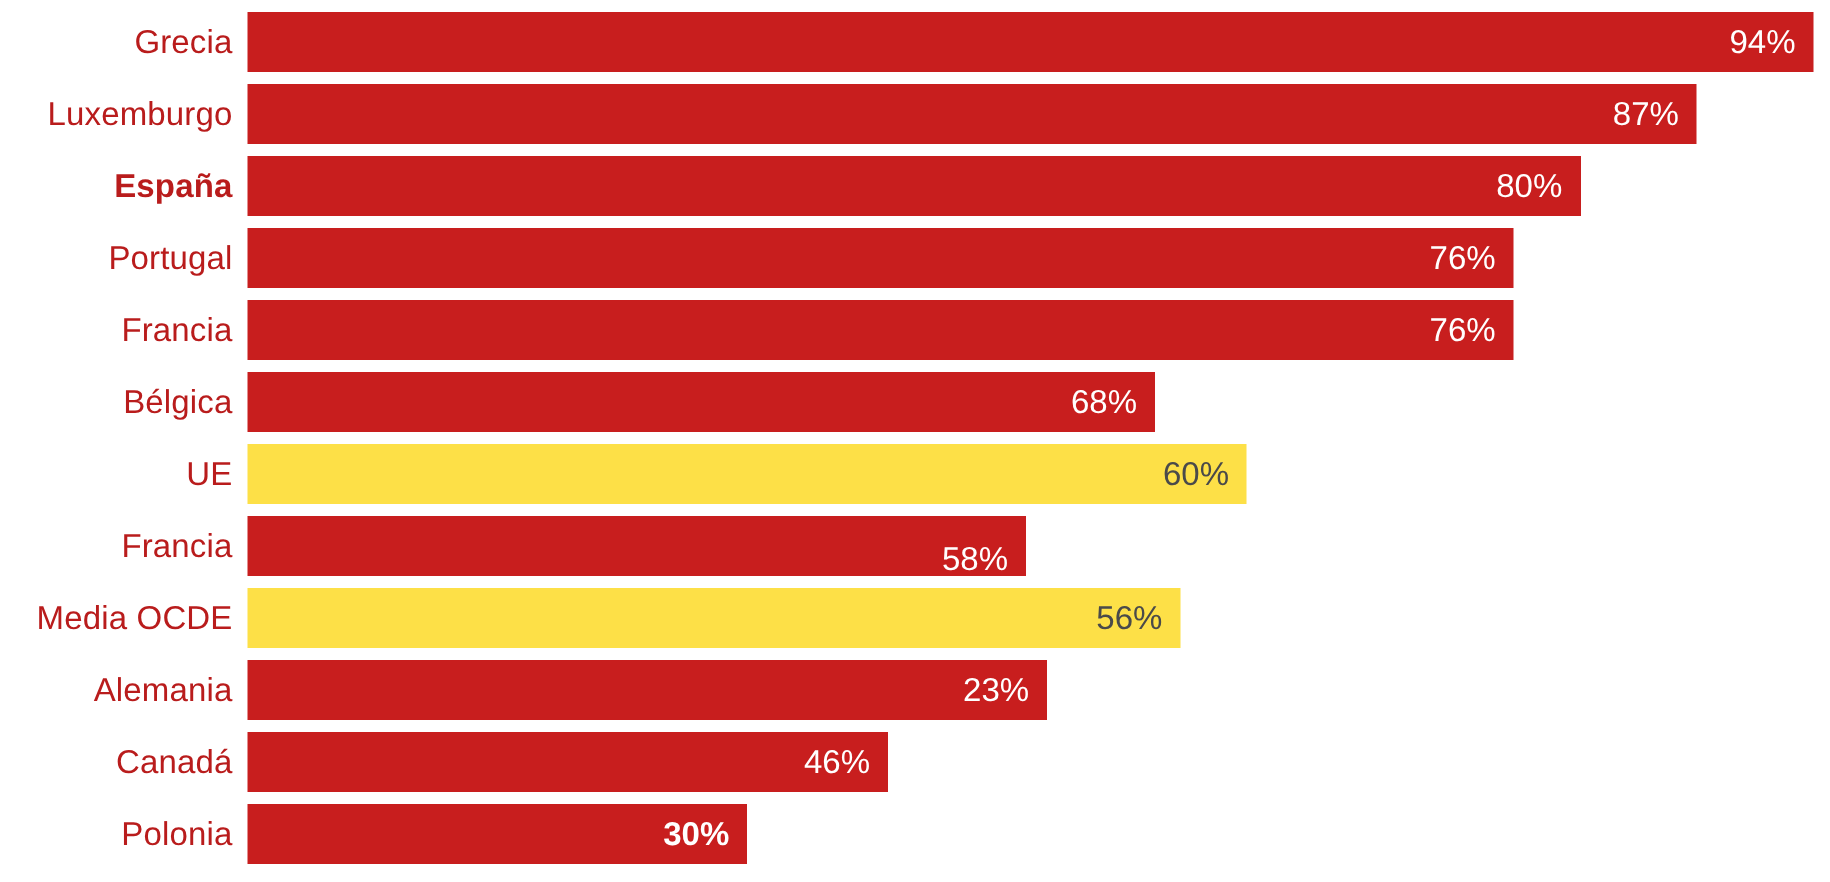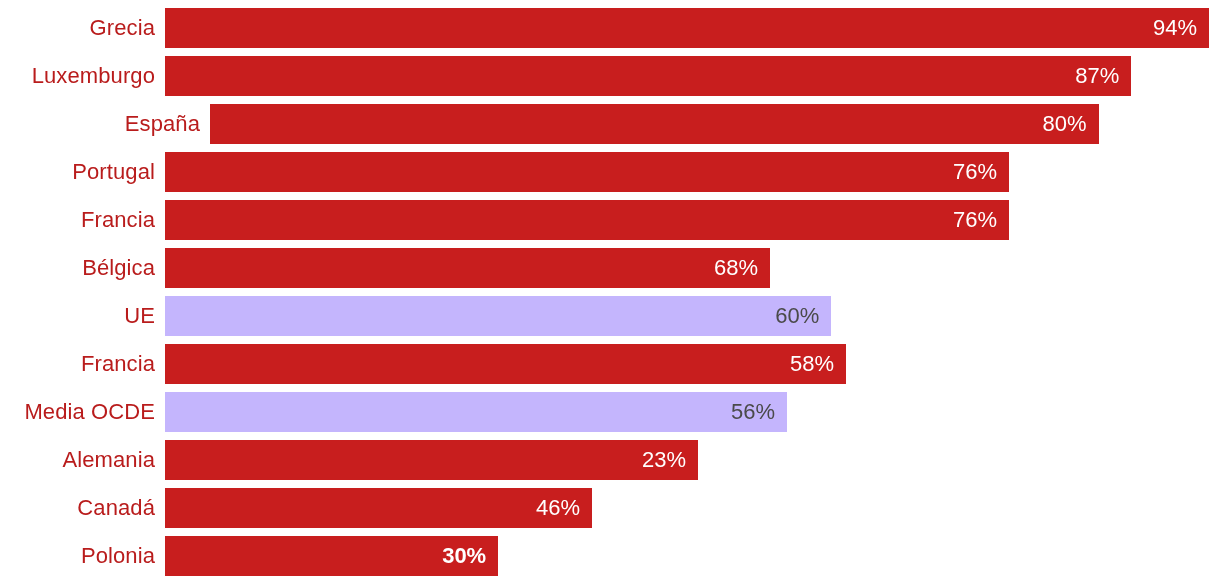--- a/index.html
+++ b/index.html
@@ -34,22 +34,21 @@
     align-items: center;
     justify-content: flex-end;
     font-size: 22px;
     line-height: 1;
     color: #b91c1c;
     letter-spacing: 0.1px;
     white-space: nowrap;
     padding-right: 0px;
   }
   .cat-label.highlight {
-    font-weight: normal;
-    margin-left: 45px;
+    font-weight: bold;
   }
   .bar-area {
     flex: 1 1 auto;
     position: relative;
     margin-left: 10px;
   }
   .bar {
     position: absolute;
     left: 0;
     top: 0;
@@ -58,21 +57,21 @@
     align-items: center;
     justify-content: flex-end;
     box-sizing: border-box;
     padding-right: 12px;
     padding-left: 29px;
   }
   .bar.series-primary {
     background: #c81e1e;
   }
   .bar.series-reference {
-    background: #c4b5fd;
+    background: #fde047;
   }
   .bar-value {
     font-size: 22px;
     line-height: 1;
     white-space: nowrap;
   }
   .bar.series-primary .bar-value {
     color: #ffffff;
   }
   .bar.series-reference .bar-value {
@@ -135,21 +134,21 @@
       <div class="cat-label">UE</div>
       <div class="bar-area">
         <div class="bar series-reference" style="width: 666.383px;">
           <span class="bar-value">60%</span>
         </div>
       </div>
     </div>
     <div class="row">
       <div class="cat-label">Francia</div>
       <div class="bar-area">
-        <div class="bar series-primary" style="width: 681px;">
+        <div class="bar series-primary" style="width: 519px; align-items: flex-end;">
           <span class="bar-value">58%</span>
         </div>
       </div>
     </div>
     <div class="row">
       <div class="cat-label">Media OCDE</div>
       <div class="bar-area">
         <div class="bar series-reference" style="width: 621.957px;">
           <span class="bar-value">56%</span>
         </div>

